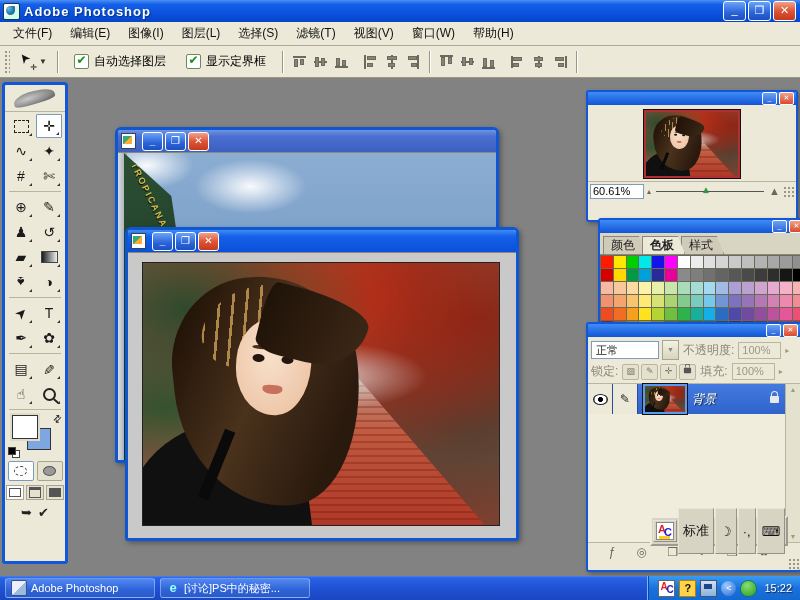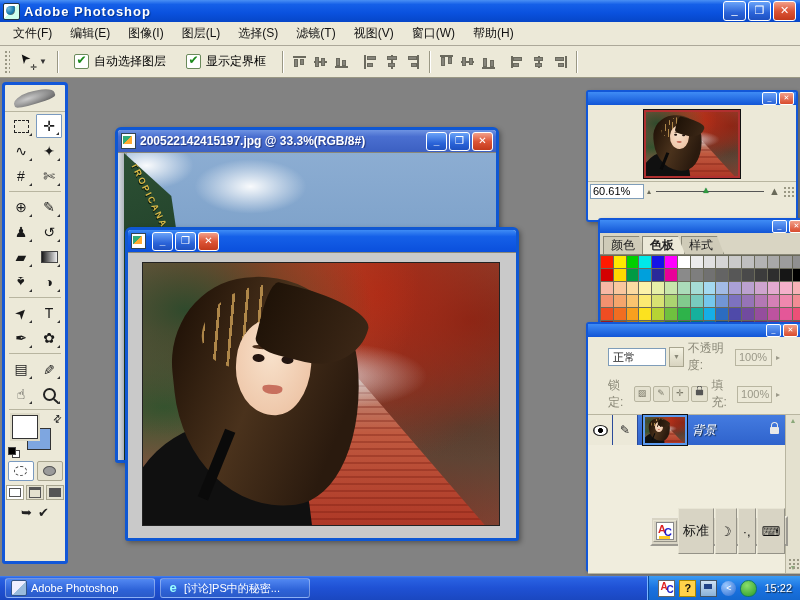--- a/index.html
+++ b/index.html
@@ -180,21 +180,21 @@
   #nav-zoom{width:50px;height:13px;background:#fff;border:1px solid #7f9db9;font-size:11px;
     line-height:13px;padding-left:2px;}
   .mtn{font-size:8px;color:#6a6a5a;} .mtn.big{font-size:11px;}
   #nav-slider{flex:1;height:1px;background:#555;position:relative;margin:0 2px;}
   #nav-thumbtri{position:absolute;left:42%;top:-6px;color:#2f9a3f;font-size:9px;text-shadow:0 0 1px #063;}
   
   #swgrid{display:grid;grid-template-columns:repeat(16,1fr);gap:1px;background:#6a6a5a;
     padding:1px;height:68px;overflow:hidden;}
   .swc{min-height:12px;}
   
-  .lrow{display:flex;align-items:center;gap:4px;padding:3px 20px;color:#8a8878;}
+  .lrow{display:flex;align-items:center;gap:4px;padding:3px 3px;color:#8a8878;}
   .dd{width:62px;height:16px;background:#fff;border:1px solid #7f9db9;color:#222;font-size:11px;
     line-height:16px;padding-left:4px;}
   .ddb{width:15px;height:18px;background:linear-gradient(180deg,#f4f2e2,#d8d4c0);border:1px solid #a8a58f;
     color:#8a8878;font-size:7px;line-height:17px;text-align:center;margin-left:-1px;}
   .numbox{width:38px;height:15px;border:1px solid #b8b5a0;background:#ece9d8;color:#9a9888;
     font-size:11px;line-height:15px;padding-left:3px;}
   .spin{color:#9a9888;font-size:8px;}
   .lockic{width:15px;height:14px;border:1px solid #b8b5a0;border-radius:2px;background:#e4e1cf;
     color:#7a7868;font-size:9px;line-height:13px;text-align:center;}
   .padlock{position:relative;width:9px;height:7px;background:#555;border-radius:1px;display:inline-block;}
@@ -486,21 +486,20 @@
     </div>
     <div id="irrow">
       <span>➥</span>
       <span>✔</span>
     </div>
   </div>
 
   <div class="docwin" style="left:115px;top:49px;width:378px;height:330px;">
     <div class="doctitle inactive">
       <div class="docic"></div>
-      <span class="doctxt">200522142415197.jpg @ 33.3%(RGB/8#)</span>
       <div class="mbtn">_</div>
       <div class="mbtn">❐</div>
       <div class="mbtn close">✕</div>
     </div>
     <div class="doccontent">
       <div id="sky">
         <div class="cloud" style="left:20%;top:2%;width:30%;height:18%;"></div>
         <div class="cloud" style="left:70%;top:60%;width:40%;height:30%;"></div>
         <div class="cloud" style="left:-5%;top:-4%;width:25%;height:16%;"></div>
         <div id="pole"></div>

